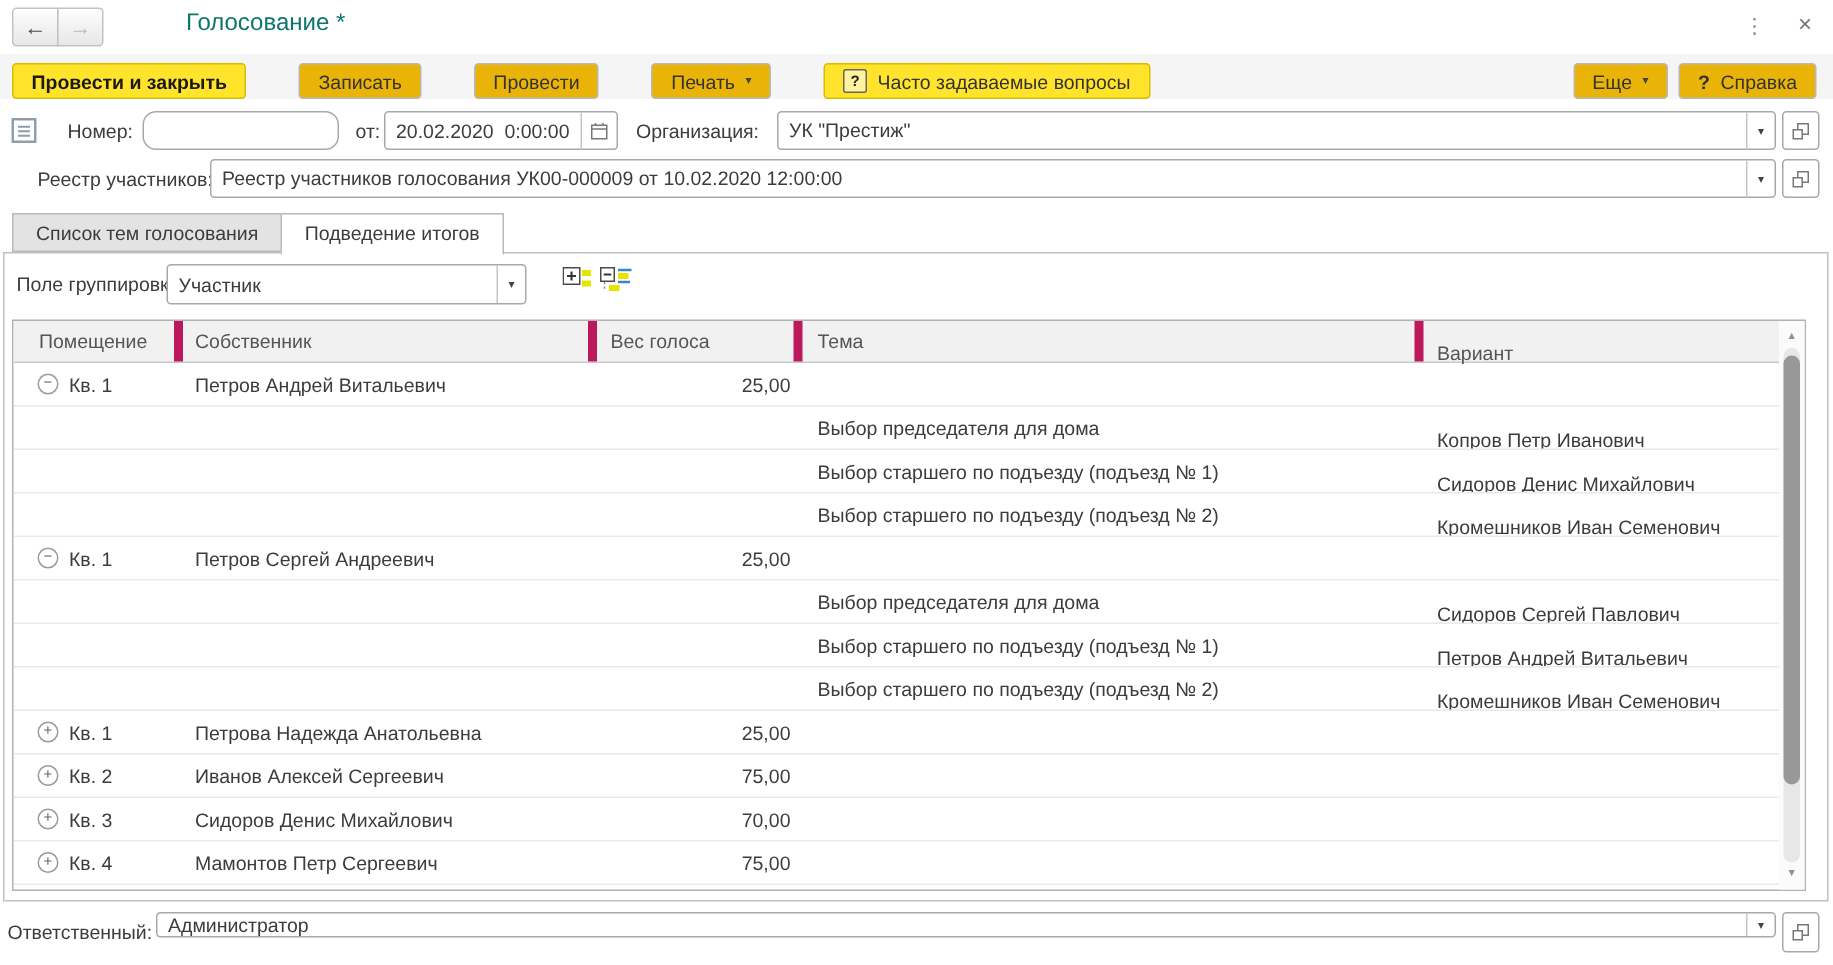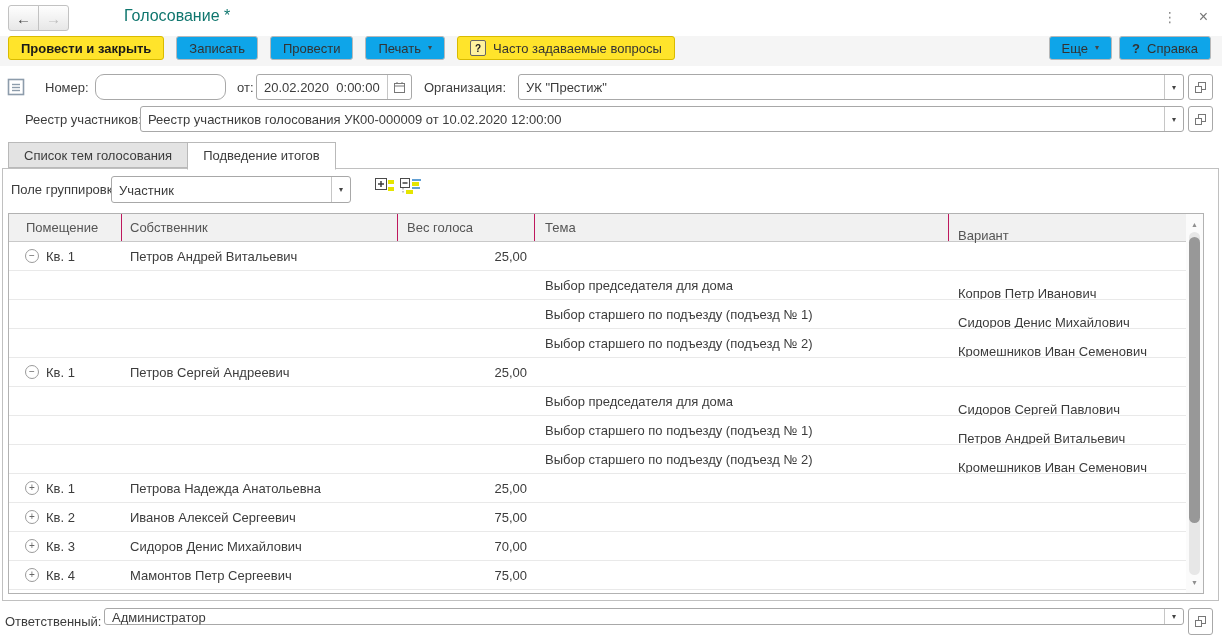--- a/index.html
+++ b/index.html
@@ -15,22 +15,22 @@
           font-size:15px;box-sizing:border-box;}
   .navbtn.back{border-radius:3px 0 0 3px;color:#4a4a4a;font-weight:bold;}
   .navbtn.fwd{border-radius:0 3px 3px 0;margin-left:-1px;color:#bdbdbd;font-weight:bold;}
   .page-title{position:absolute;left:124px;top:7px;font-size:16px;color:#0f766e;}
   .title-actions{position:absolute;right:14px;top:9px;display:flex;gap:22px;align-items:center;}
   .kebab{color:#8a8a8a;font-size:14px;line-height:14px;}
   .closex{color:#777;font-size:16px;line-height:16px;}
 
   
   .toolbar{position:absolute;left:0;top:36px;width:1222px;height:30px;background:#f5f5f5;
-           display:flex;align-items:flex-start;gap:12px;padding-left:8px;box-sizing:border-box;}
-  .btn{height:24px;padding:0 12px;background:#0ea5e9;border:1px solid #b8b8b8;border-radius:3px;
+           display:flex;align-items:flex-end;gap:35px;padding-left:8px;box-sizing:border-box;}
+  .btn{height:24px;padding:0 12px;background:#eab308;border:1px solid #b8b8b8;border-radius:3px;
        display:flex;align-items:center;font-size:13px;color:#333;white-space:nowrap;box-sizing:border-box;}
   .btn.yellow{background:#ffe42b;border-color:#d9bb00;}
   .btn.bold{font-weight:bold;color:#1a1a1a;}
   .dd-arrow{font-size:8px;color:#444;margin-left:7px;line-height:8px;}
   .q-ico{display:inline-flex;align-items:center;justify-content:center;width:14px;height:14px;
          border:1px solid #666;border-radius:2px;font-size:10px;font-weight:bold;color:#222;
          margin-right:7px;background:rgba(255,255,255,.55);}
   .right-tools{margin-left:auto;display:flex;gap:7px;margin-right:11px;}
   .help-q{font-weight:bold;margin-right:7px;color:#333;}
 
@@ -57,21 +57,21 @@
   .panel{position:absolute;left:2px;top:168px;width:1217px;height:433px;border:1px solid #c0c0c0;
          background:#fff;box-sizing:border-box;}
   .icon-btn{position:absolute;display:flex;align-items:center;justify-content:center;}
 
   
   .table{position:absolute;left:5px;top:44px;width:1196px;height:381px;border:1px solid #b2b2b2;
          box-sizing:border-box;display:flex;background:#fff;}
   .tcontent{flex:1;display:flex;flex-direction:column;overflow:hidden;}
   .thead{height:28px;display:flex;background:#f1f1f1;border-bottom:1px solid #c9c9c9;color:#555;
          flex-shrink:0;box-sizing:border-box;}
-  .hcell{display:flex;align-items:center;border-right:1px solid #be185d;box-sizing:border-box;}
+  .hcell{display:flex;align-items:center;border-right:6px solid #be185d;box-sizing:border-box;}
   .trow{height:29px;display:flex;border-bottom:1px solid #e9e9e9;flex-shrink:0;box-sizing:border-box;}
   .tcell{display:flex;align-items:center;box-sizing:border-box;overflow:hidden;white-space:nowrap;}
   .c-premise{width:113px;padding-left:16px;}
   .c-owner{width:276px;padding-left:8px;}
   .c-weight{width:137px;justify-content:flex-end;padding-right:8px;}
   .c-theme{width:414px;padding-left:10px;}
   .c-variant{flex:1;padding-left:9px;margin-top:16px;}
   .hcell.c-premise{padding-left:17px;}
   .toggle{width:12px;height:12px;border:1px solid #9b9b9b;border-radius:50%;font-size:10px;
           line-height:11px;text-align:center;color:#666;margin-right:7px;flex-shrink:0;background:#fff;}

